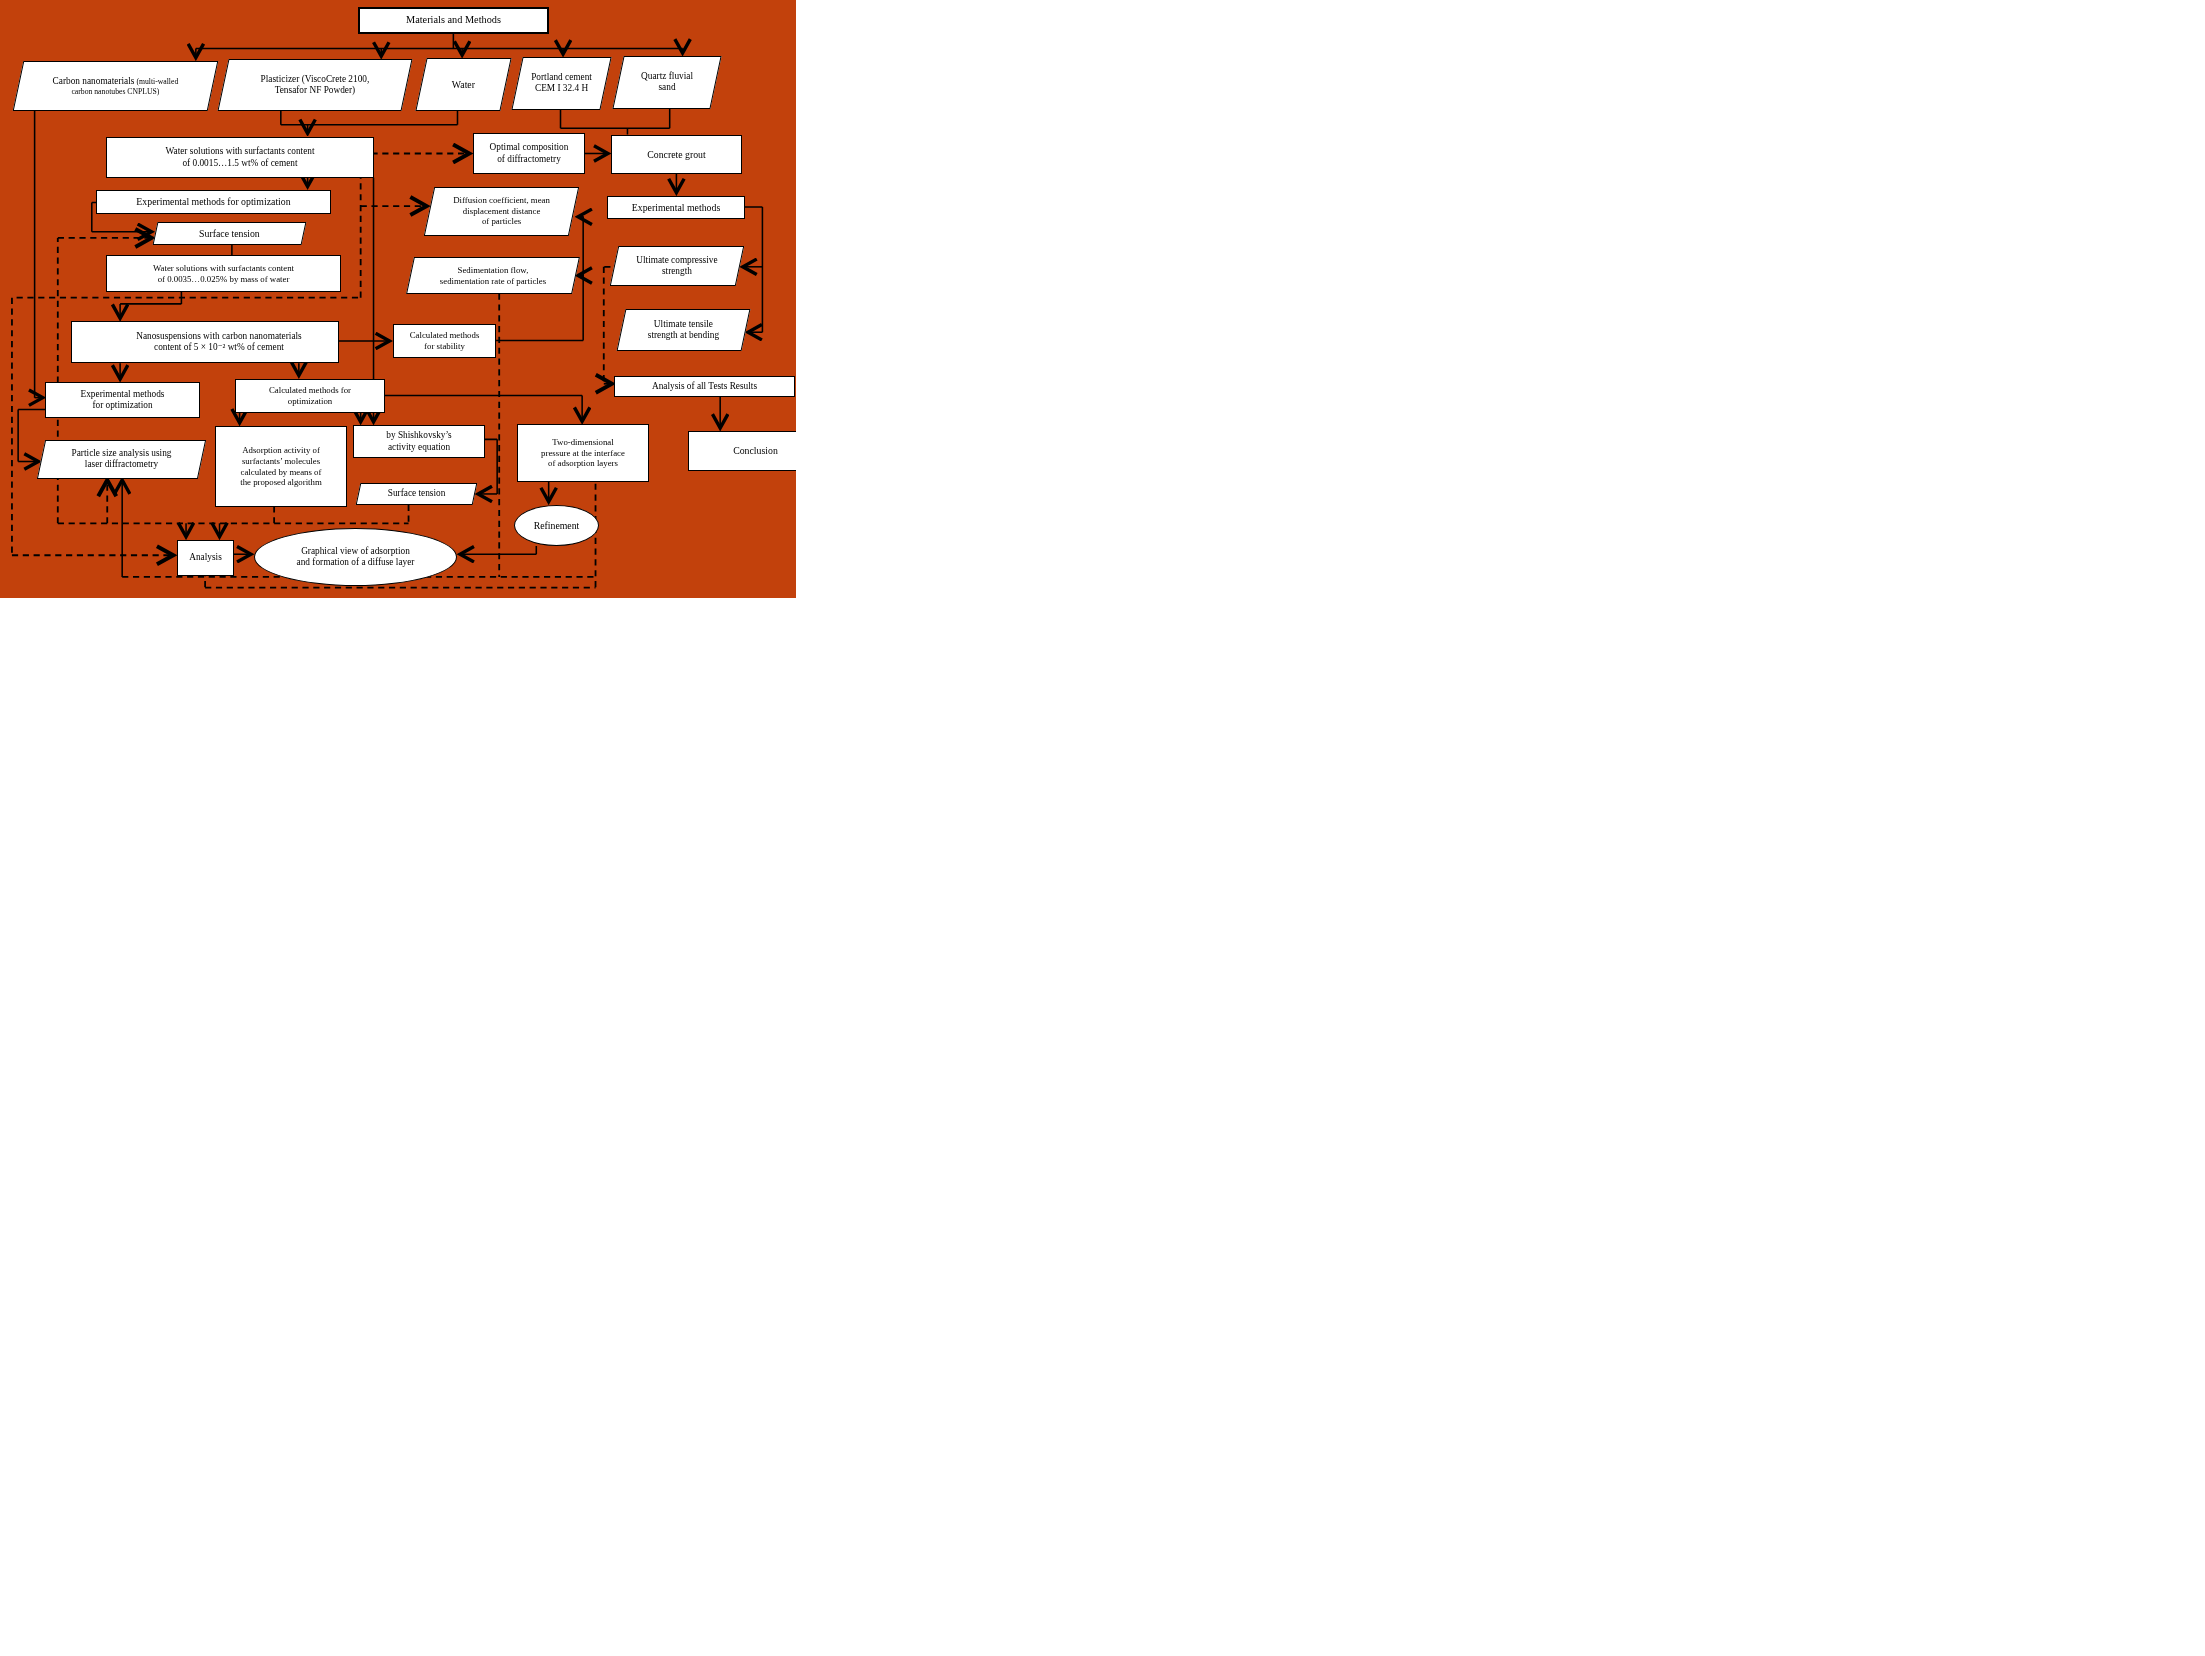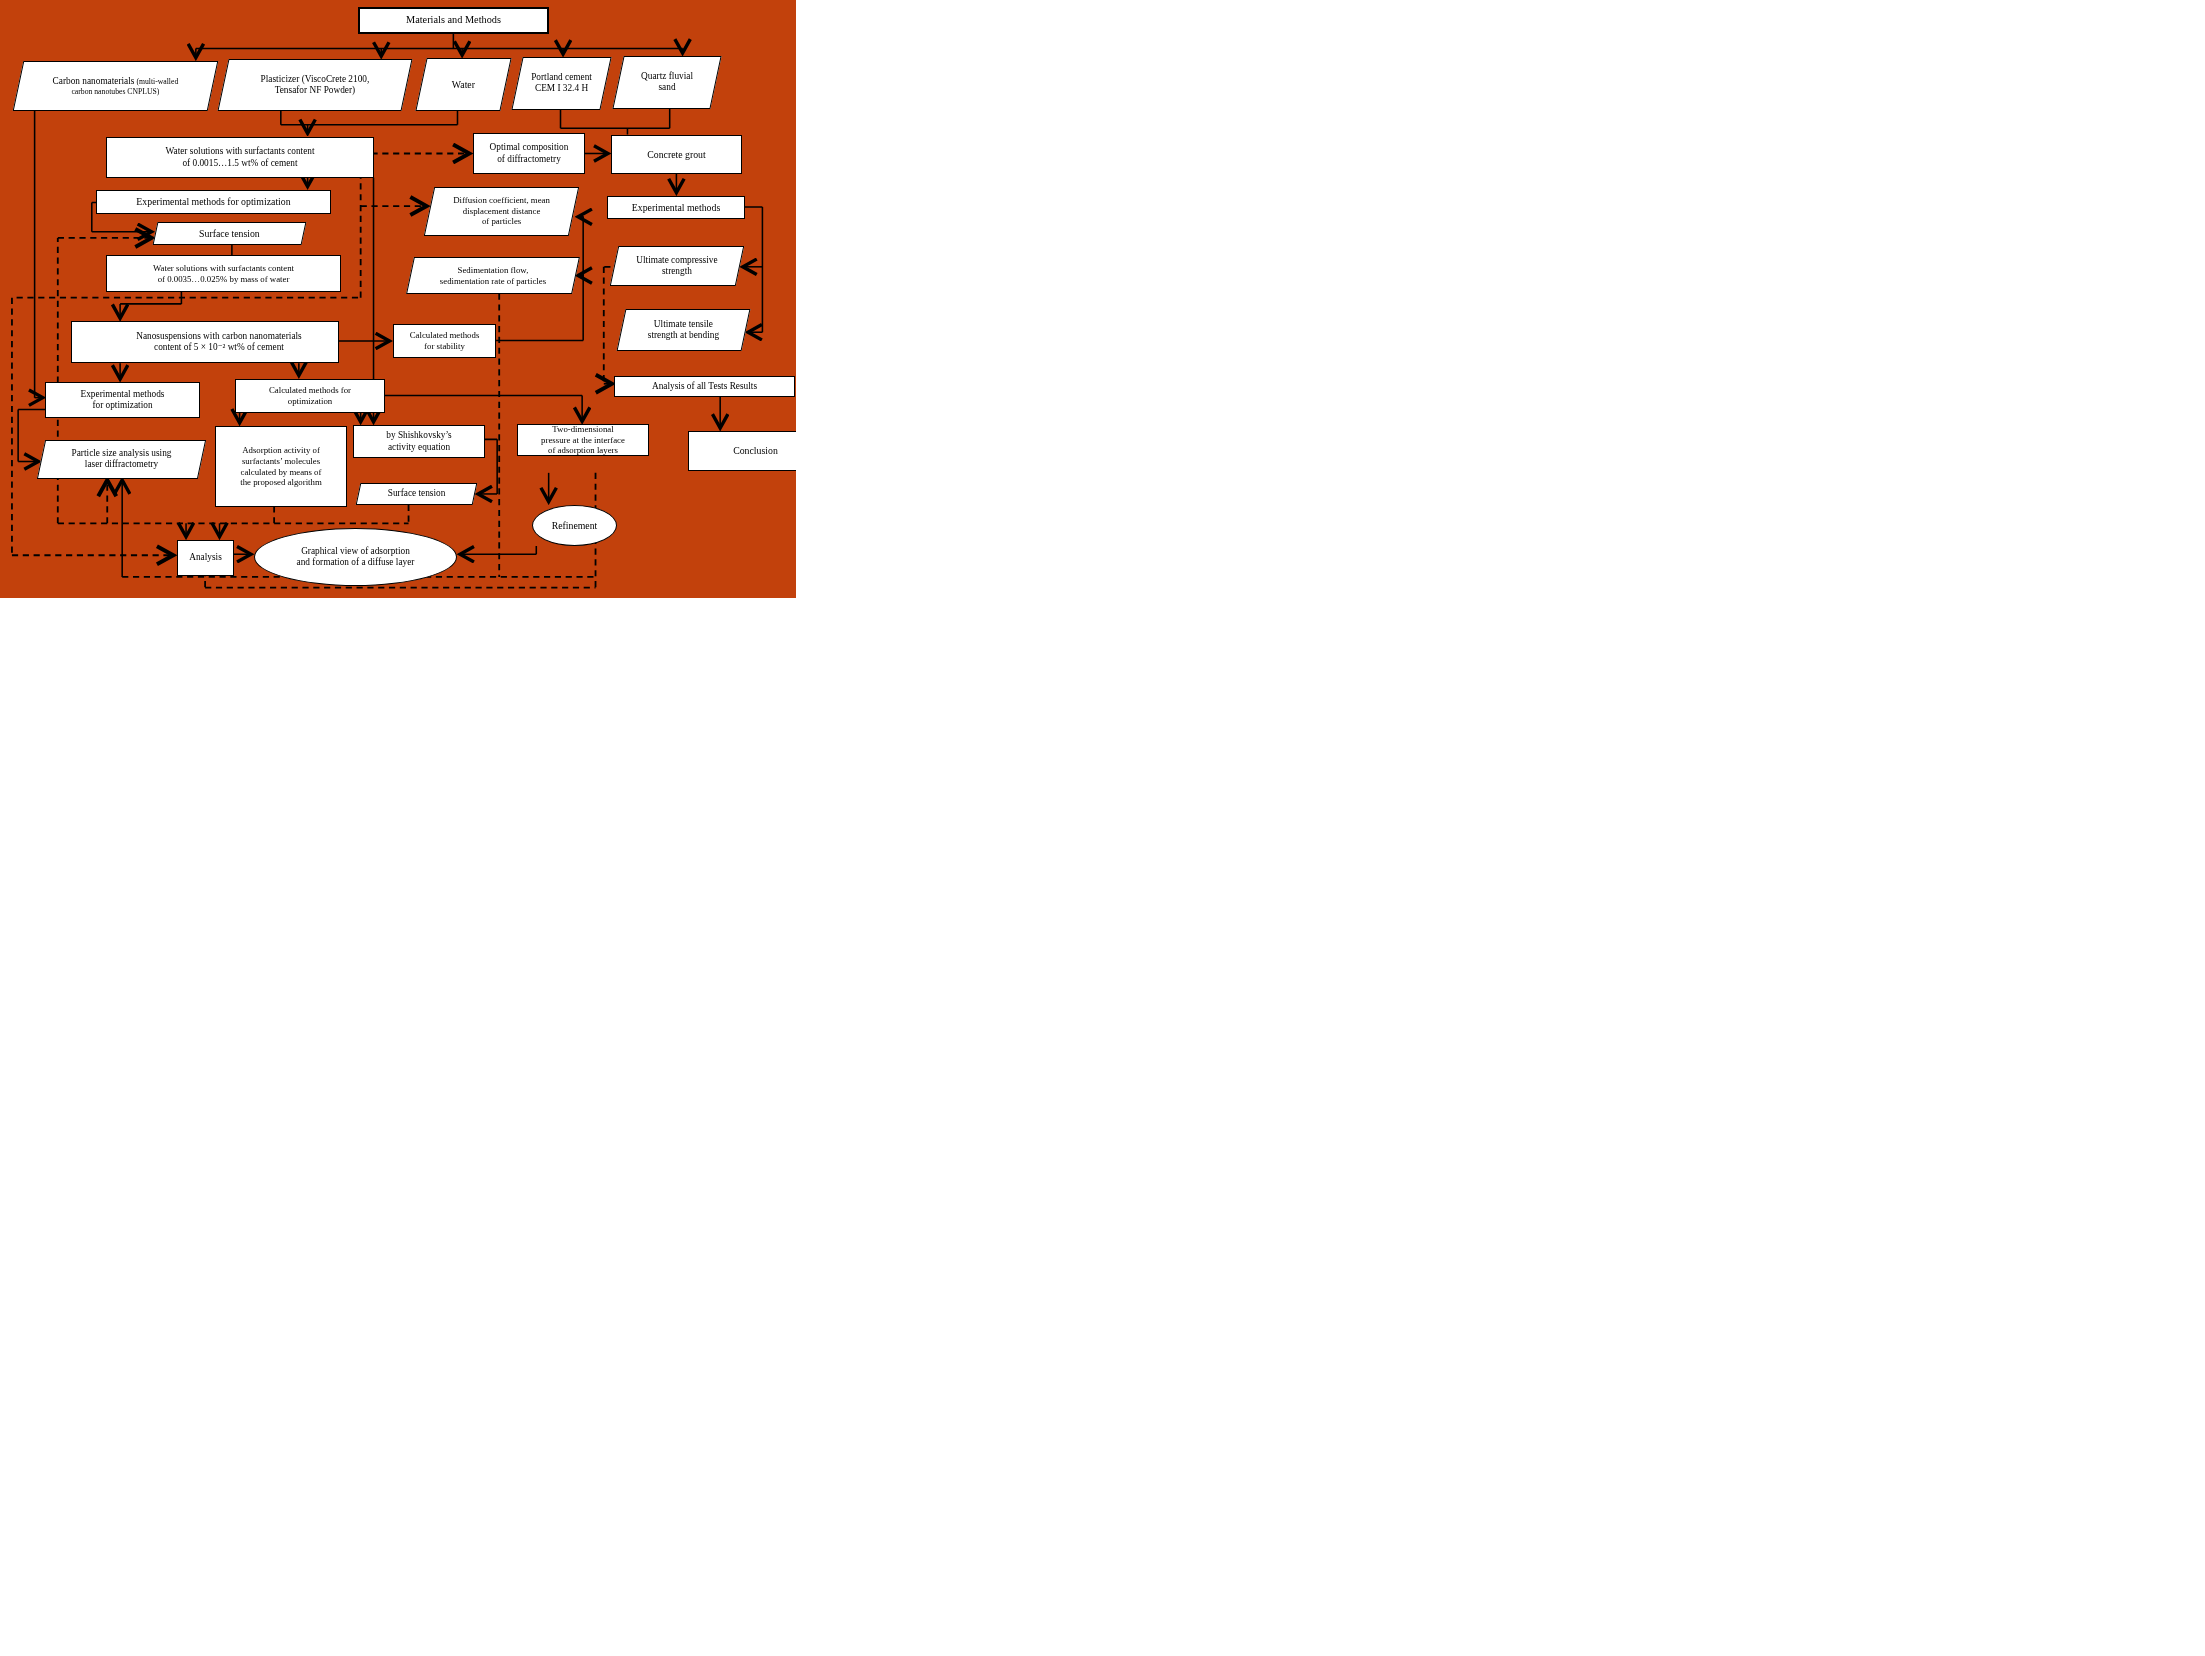--- a/index.html
+++ b/index.html
@@ -234,21 +234,21 @@
     <div class="ln">surfactants’ molecules</div>
     <div class="ln">calculated by means of</div>
     <div class="ln">the proposed algorithm</div>
   </div>
 
   <div class="node f18" style="left:353px;top:425px;width:132px;height:33px;">
     <div class="ln">by Shishkovsky’s</div>
     <div class="ln">activity equation</div>
   </div>
 
-  <div class="node f17" style="left:517px;top:424px;width:132px;height:32px;align-items:center;">
+  <div class="node f17" style="left:517px;top:424px;width:132px;height:58px;align-items:center;">
     <div class="ln">Two-dimensional</div>
     <div class="ln">pressure at the  interface</div>
     <div class="ln">of adsorption layers</div>
   </div>
 
   <div class="node f19" style="left:660px;top:431px;width:135px;height:40px;margin-left:28px;">
     <div class="ln">Conclusion</div>
   </div>
 
   <div class="node para f18" style="left:41px;top:440px;width:161px;height:39px;">
@@ -257,21 +257,21 @@
       <div class="ln">laser diffractometry</div>
     </div>
   </div>
 
   <div class="node para f18" style="left:358px;top:483px;width:117px;height:22px;">
     <div class="inner">
         <div class="ln">Surface tension</div>
       </div>
   </div>
 
-  <div class="node ell f19" style="left:532px;top:505px;width:85px;height:41px;justify-content:center;">
+  <div class="node ell f19" style="left:514px;top:505px;width:85px;height:41px;justify-content:center;">
     <div class="ln">Refinement</div>
   </div>
 
   <div class="node f18" style="left:177px;top:540px;width:57px;height:36px;">
     <div class="ln">Analysis</div>
   </div>
 
   <div class="node ell f18" style="left:254px;top:528px;width:203px;height:58px;">
     <div class="ln">Graphical view of adsorption</div>
     <div class="ln">and formation of a diffuse layer</div>

